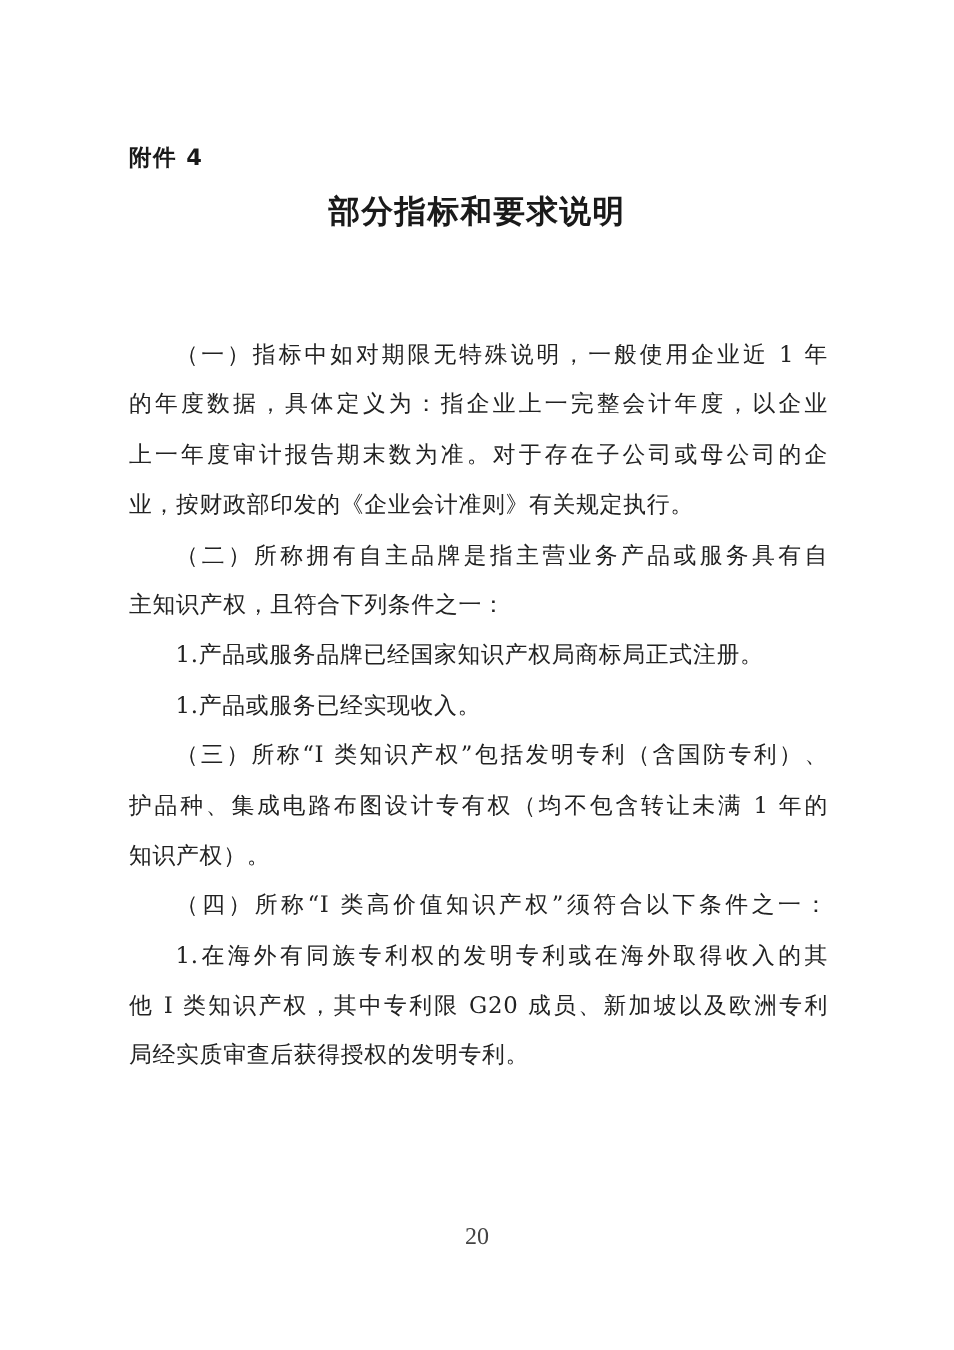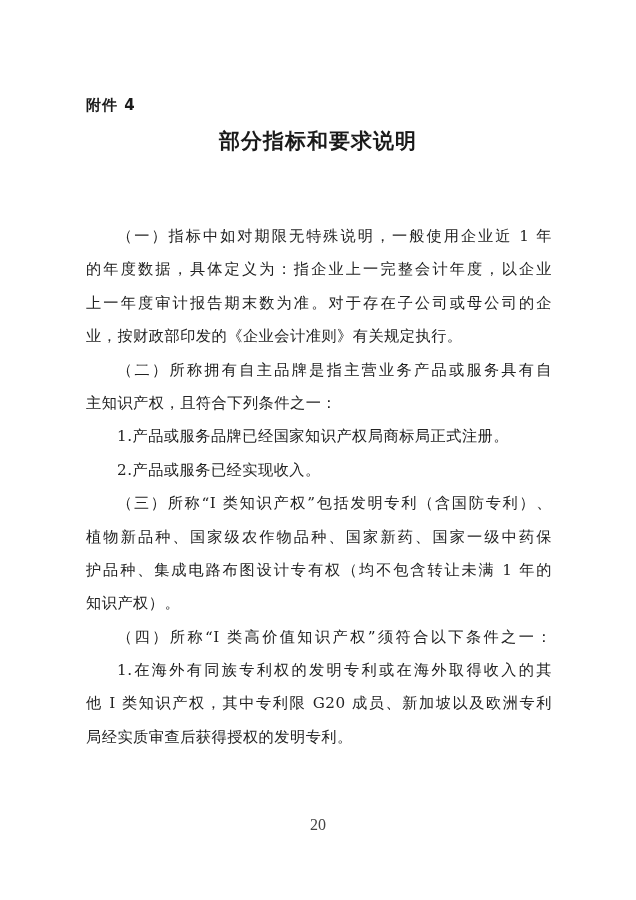--- a/index.html
+++ b/index.html
@@ -21,23 +21,22 @@
   <div class="title">部分指标和要求说明</div>
 
   <div class="body">
     <div class="line indent">（一）指标中如对期限无特殊说明，一般使用企业近 1 年</div>
     <div class="line">的年度数据，具体定义为：指企业上一完整会计年度，以企业</div>
     <div class="line">上一年度审计报告期末数为准。对于存在子公司或母公司的企</div>
     <div class="line last">业，按财政部印发的《企业会计准则》有关规定执行。</div>
     <div class="line indent">（二）所称拥有自主品牌是指主营业务产品或服务具有自</div>
     <div class="line last">主知识产权，且符合下列条件之一：</div>
     <div class="line indent last">1.产品或服务品牌已经国家知识产权局商标局正式注册。</div>
-    <div class="line indent last">2.产品或服务已经实现收入。</div>
+    <div class="line indent last">1.产品或服务已经实现收入。</div>
     <div class="line indent">（三）所称“I 类知识产权”包括发明专利（含国防专利）、</div>
-    <div class="line">植物新品种、国家级农作物品种、国家新药、国家一级中药保</div>
     <div class="line">护品种、集成电路布图设计专有权（均不包含转让未满 1 年的</div>
     <div class="line last">知识产权）。</div>
     <div class="line indent">（四）所称“I 类高价值知识产权”须符合以下条件之一：</div>
     <div class="line indent">1.在海外有同族专利权的发明专利或在海外取得收入的其</div>
     <div class="line">他 I 类知识产权，其中专利限 G20 成员、新加坡以及欧洲专利</div>
     <div class="line last">局经实质审查后获得授权的发明专利。</div>
   </div>
 
   <div class="pagenum">20</div>
 </div>

